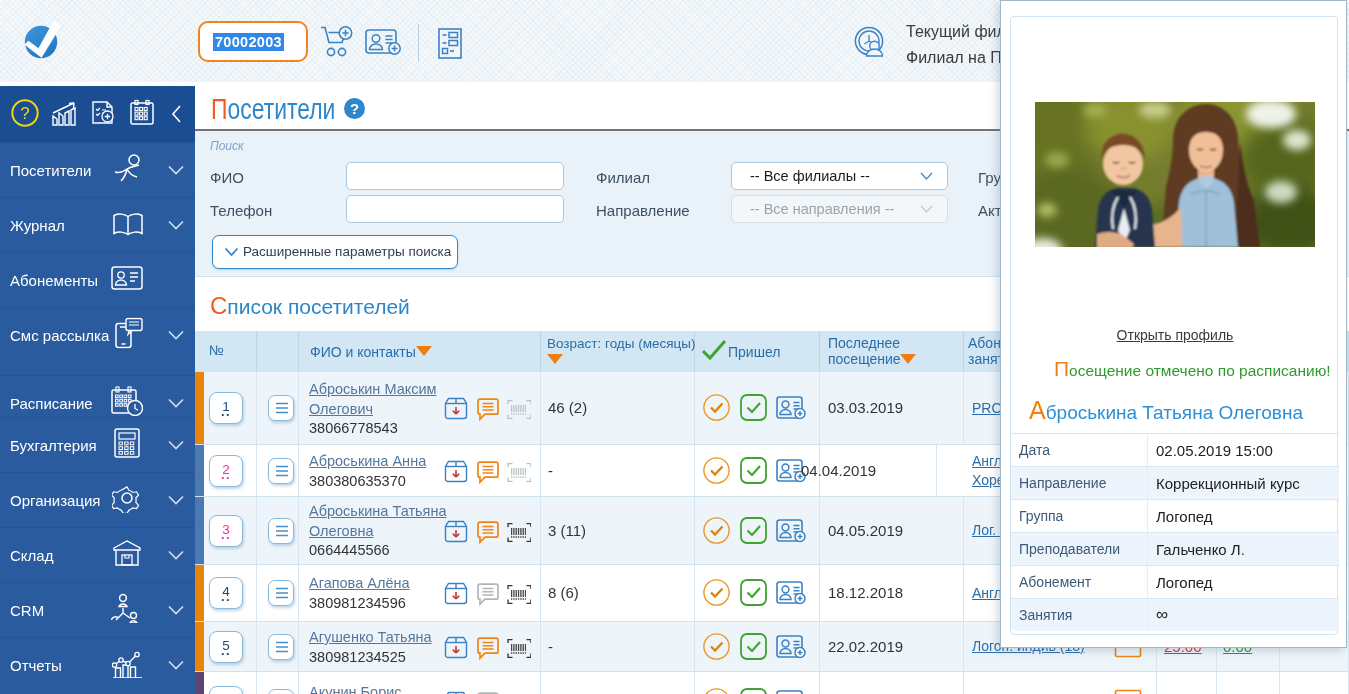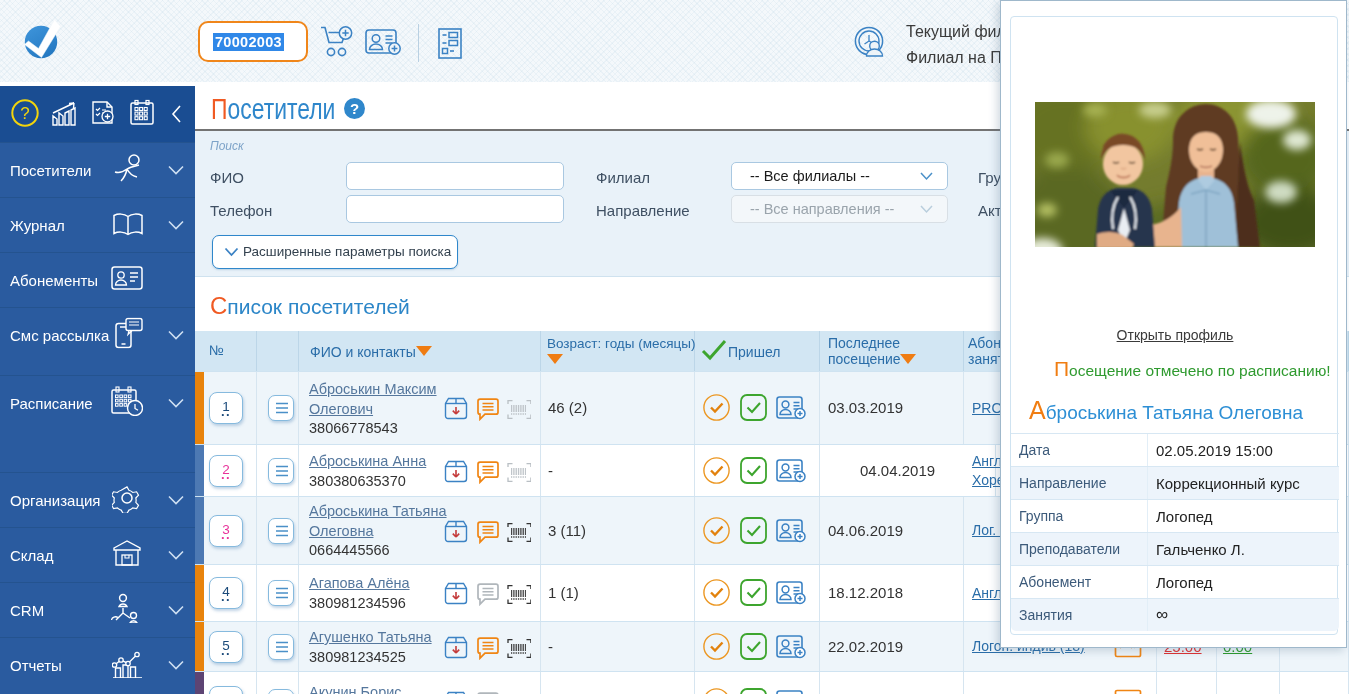--- a/index.html
+++ b/index.html
@@ -238,20 +238,39 @@
             <rect x="8.8" y="17.6" width="2.6" height="2.6" fill="none" stroke="#fff" stroke-width="1"></rect>
             <rect x="13.1" y="17.6" width="2.6" height="2.6" fill="none" stroke="#fff" stroke-width="1"></rect>
             <rect x="17.4" y="17.6" width="2.6" height="2.6" fill="none" stroke="#fff" stroke-width="1"></rect>
             <circle cx="24" cy="22" r="7.5" fill="#2a5b9f" stroke="#fff" stroke-width="1.4"></circle>
             <path d="M24 18 v4.5 l3 1.8" fill="none" stroke="#fff" stroke-width="1.3"></path>
           </svg></div>
     <div class="menu-chev"><svg width="16" height="10" viewBox="0 0 16 10" style="">
             <path d="M1 1.5 l7 7 l7 -7" fill="none" stroke="#cfe0f2" stroke-width="1.6"></path>
           </svg></div>
   </div>
+  <div class="menu-item" style="top:331px;">
+    <div class="menu-label">Бухгалтерия</div>
+    <div class="menu-ico" style="left:124px;"><svg width="28" height="30" viewBox="0 0 28 30" style="">
+            <rect x="2" y="1" width="24" height="28" rx="2" fill="none" stroke="#fff" stroke-width="1.5"></rect>
+            <rect x="6" y="5" width="16" height="6" fill="none" stroke="#fff" stroke-width="1.2"></rect>
+            <rect x="6.0" y="14.0" width="3.4" height="2.8" fill="none" stroke="#fff" stroke-width="1"></rect>
+            <rect x="11.7" y="14.0" width="3.4" height="2.8" fill="none" stroke="#fff" stroke-width="1"></rect>
+            <rect x="17.4" y="14.0" width="3.4" height="2.8" fill="none" stroke="#fff" stroke-width="1"></rect>
+            <rect x="6.0" y="18.7" width="3.4" height="2.8" fill="none" stroke="#fff" stroke-width="1"></rect>
+            <rect x="11.7" y="18.7" width="3.4" height="2.8" fill="none" stroke="#fff" stroke-width="1"></rect>
+            <rect x="17.4" y="18.7" width="3.4" height="2.8" fill="none" stroke="#fff" stroke-width="1"></rect>
+            <rect x="6.0" y="23.4" width="3.4" height="2.8" fill="none" stroke="#fff" stroke-width="1"></rect>
+            <rect x="11.7" y="23.4" width="3.4" height="2.8" fill="none" stroke="#fff" stroke-width="1"></rect>
+            <rect x="17.4" y="23.4" width="3.4" height="2.8" fill="none" stroke="#fff" stroke-width="1"></rect>
+          </svg></div>
+    <div class="menu-chev"><svg width="16" height="10" viewBox="0 0 16 10" style="">
+            <path d="M1 1.5 l7 7 l7 -7" fill="none" stroke="#cfe0f2" stroke-width="1.6"></path>
+          </svg></div>
+  </div>
   <div class="menu-item" style="top:386px;">
     <div class="menu-label">Организация</div>
     <div class="menu-ico" style="left:123px;"><svg width="30" height="30" viewBox="0 0 30 30" style="">
             <circle cx="15" cy="15" r="5" fill="none" stroke="#fff" stroke-width="1.5"></circle>
             <path d="M15 1.8 l2.3 4 a9.5 9.5 0 0 1 4.5 2.6 l4.6 -0.8 l2.3 4 l-3.2 3.4 a9.5 9.5 0 0 1 0 5.2 l3.2 3.4 l-2.3 4 l-4.6 -0.8 a9.5 9.5 0 0 1 -4.5 2.6 l-2.3 4 l-4.6 0 l-2.3 -4 a9.5 9.5 0 0 1 -4.5 -2.6 l-4.6 0.8 l-2.3 -4 l3.2 -3.4 a9.5 9.5 0 0 1 0 -5.2 l-3.2 -3.4 l2.3 -4 l4.6 0.8 a9.5 9.5 0 0 1 4.5 -2.6 z" fill="none" stroke="#fff" stroke-width="1.4" transform="translate(2.4,2.4) scale(0.84)"></path>
           </svg></div>
     <div class="menu-chev"><svg width="16" height="10" viewBox="0 0 16 10" style="">
             <path d="M1 1.5 l7 7 l7 -7" fill="none" stroke="#cfe0f2" stroke-width="1.6"></path>
           </svg></div>
   </div>
@@ -509,21 +528,21 @@
 </svg>
             <svg class="rowico" style="left:81px;top:14px;" width="30" height="24" viewBox="0 0 30 24">
 <rect x="1" y="1" width="25" height="21" rx="2.5" fill="none" stroke="#3b82c4" stroke-width="1.6"></rect>
 <circle cx="9.5" cy="8.5" r="3.4" fill="none" stroke="#3b82c4" stroke-width="1.5"></circle>
 <path d="M4 18.5 a5.5 5 0 0 1 11 0 z" fill="none" stroke="#3b82c4" stroke-width="1.5"></path>
 <path d="M17.5 6.5 h6 M17.5 9.7 h6 M17.5 12.9 h6" stroke="#3b82c4" stroke-width="1.5"></path>
 <circle cx="24" cy="17.5" r="5" fill="#fff" stroke="#3b82c4" stroke-width="1.5"></circle>
 <path d="M21.5 17.5 h5 M24 15 v5" stroke="#3b82c4" stroke-width="1.5"></path>
 </svg>
           </div>
-<div class="cell" style="left:657px;width:144px;">
+<div class="cell" style="left:598px;width:144px;">
             <span class="dt" style="left:8px;top:17px;">04.04.2019</span>
           </div>
 <div class="cell" style="left:769px;width:193px;">
             <div class="ab" style="left:8px;top:7px;"><a>Англ.</a><br><a>Хоре.</a></div>
             <svg class="rowico" style="left:150px;top:13px;" width="28" height="26" viewBox="0 0 28 26">
 <path d="M3 1.5 h22 a1.5 1.5 0 0 1 1.5 1.5 v18 a1.5 1.5 0 0 1 -1.5 1.5 h-22 a1.5 1.5 0 0 1 -1.5 -1.5 v-18 a1.5 1.5 0 0 1 1.5 -1.5 z" fill="none" stroke="#f08513" stroke-width="1.7"></path>
 <path d="M6 14 l6-6 6 6 M18 8 l4 4 M16 10 l5 -1 l-1 5" fill="none" stroke="#f08513" stroke-width="1.6"></path>
 </svg>
           </div>
 <div class="cell" style="left:962px;width:60px;">
@@ -599,21 +618,21 @@
             <svg class="rowico" style="left:81px;top:22px;" width="30" height="24" viewBox="0 0 30 24">
 <rect x="1" y="1" width="25" height="21" rx="2.5" fill="none" stroke="#3b82c4" stroke-width="1.6"></rect>
 <circle cx="9.5" cy="8.5" r="3.4" fill="none" stroke="#3b82c4" stroke-width="1.5"></circle>
 <path d="M4 18.5 a5.5 5 0 0 1 11 0 z" fill="none" stroke="#3b82c4" stroke-width="1.5"></path>
 <path d="M17.5 6.5 h6 M17.5 9.7 h6 M17.5 12.9 h6" stroke="#3b82c4" stroke-width="1.5"></path>
 <circle cx="24" cy="17.5" r="5" fill="#fff" stroke="#3b82c4" stroke-width="1.5"></circle>
 <path d="M21.5 17.5 h5 M24 15 v5" stroke="#3b82c4" stroke-width="1.5"></path>
 </svg>
           </div>
 <div class="cell" style="left:625px;width:144px;">
-            <span class="dt" style="left:8px;top:25px;">04.06.2019</span>
+            <span class="dt" style="left:8px;top:25px;">04.05.2019</span>
           </div>
 <div class="cell" style="left:769px;width:193px;">
             <div class="ab" style="left:8px;top:24px;"><a>Лог. (</a></div>
             <svg class="rowico" style="left:150px;top:21px;" width="28" height="26" viewBox="0 0 28 26">
 <path d="M3 1.5 h22 a1.5 1.5 0 0 1 1.5 1.5 v18 a1.5 1.5 0 0 1 -1.5 1.5 h-22 a1.5 1.5 0 0 1 -1.5 -1.5 v-18 a1.5 1.5 0 0 1 1.5 -1.5 z" fill="none" stroke="#f08513" stroke-width="1.7"></path>
 <path d="M6 14 l6-6 6 6 M18 8 l4 4 M16 10 l5 -1 l-1 5" fill="none" stroke="#f08513" stroke-width="1.6"></path>
 </svg>
           </div>
 <div class="cell" style="left:962px;width:60px;">
             <span style="position:absolute;left:7px;top:25px;font-size:15px;color:#e03030;text-decoration:underline;">25.00</span>
@@ -667,21 +686,21 @@
               <rect x="12.8" y="14.2" width="0.9" height="1.6" fill="#333333"></rect>
               <rect x="14.5" y="6" width="0.9" height="7" fill="#333333"></rect>
               <rect x="14.5" y="14.2" width="0.9" height="1.6" fill="#333333"></rect>
               <rect x="16.2" y="6" width="0.9" height="7" fill="#333333"></rect>
               <rect x="16.2" y="14.2" width="0.9" height="1.6" fill="#333333"></rect>
               <rect x="18.0" y="6" width="0.9" height="7" fill="#333333"></rect>
               <rect x="18.0" y="14.2" width="0.9" height="1.6" fill="#333333"></rect>
             </svg>
           </div>
 <div class="cell" style="left:346px;width:154px;">
-            <span class="age" style="left:7px;top:19px;">1 (1)</span>
+            <span class="age" style="left:7px;top:19px;">8 (6)</span>
           </div>
 <div class="cell" style="left:500px;width:125px;">
             <svg class="rowico" style="left:8px;top:14px;" width="27" height="27" viewBox="0 0 27 27">
 <circle cx="13.5" cy="13.5" r="12.6" fill="none" stroke="#ec9722" stroke-width="1.4"></circle>
 <path d="M8 13.5 l4 4 l7.5 -8" fill="none" stroke="#e2820d" stroke-width="2.4"></path>
 </svg>
             <svg class="rowico" style="left:45px;top:14px;" width="27" height="27" viewBox="0 0 27 27">
 <rect x="1" y="1" width="25" height="25" rx="6" fill="none" stroke="#3da52e" stroke-width="1.8"></rect>
 <path d="M7.5 13.5 l4.5 4.5 l8 -9" fill="none" stroke="#3da52e" stroke-width="2.1"></path>
 </svg>

